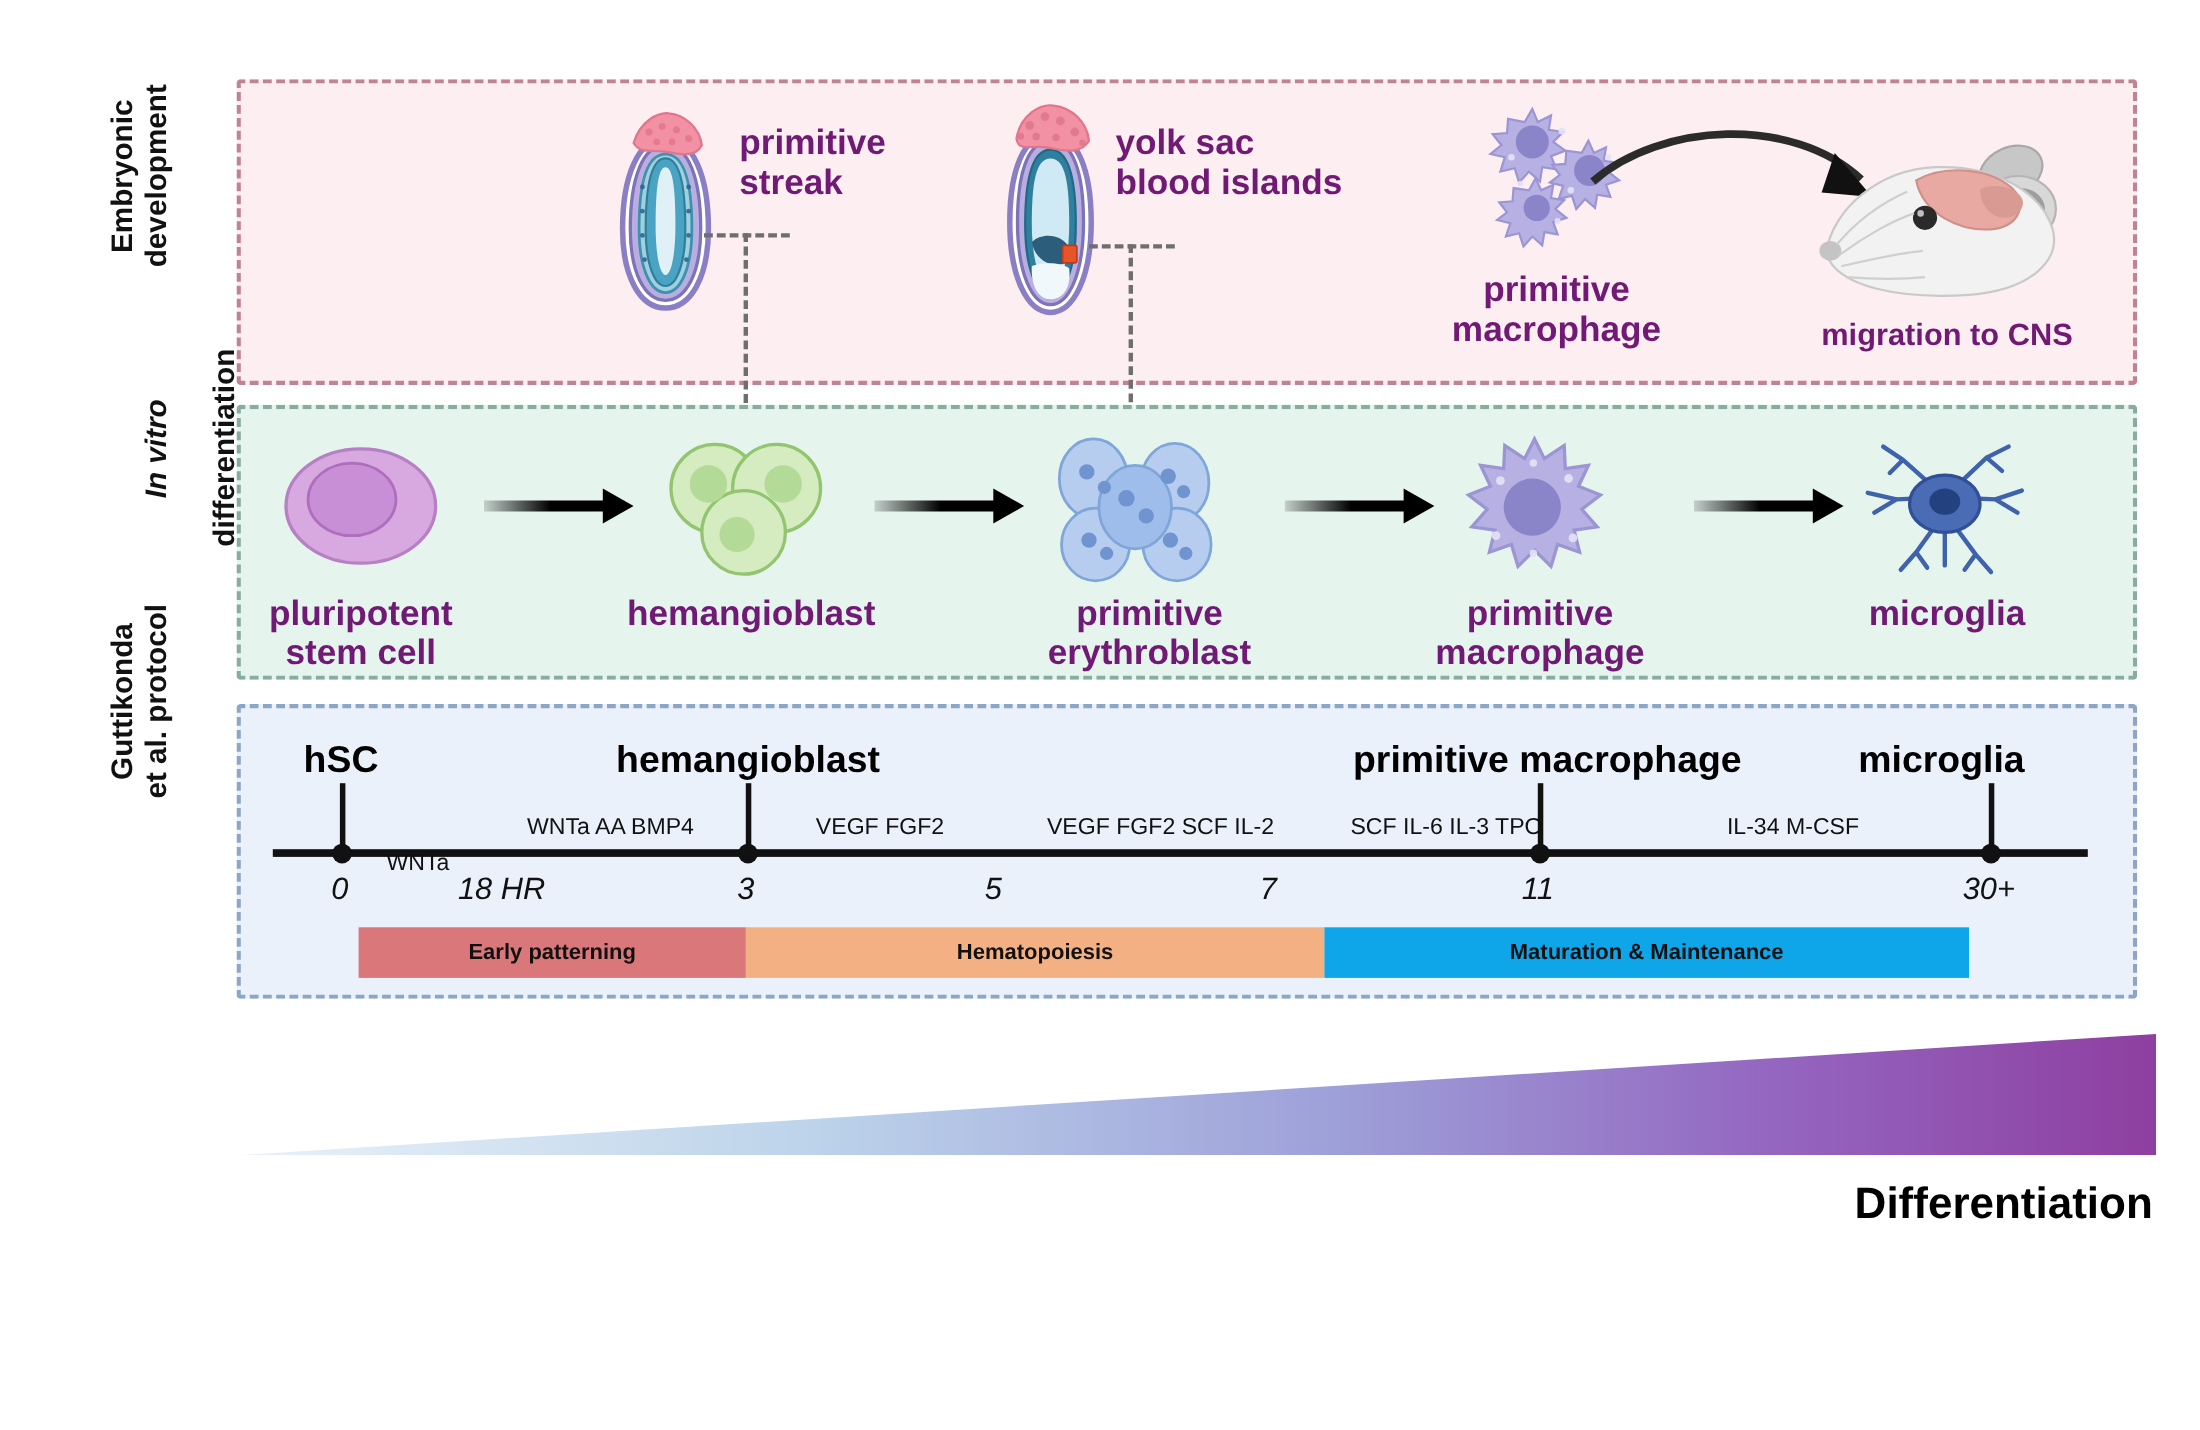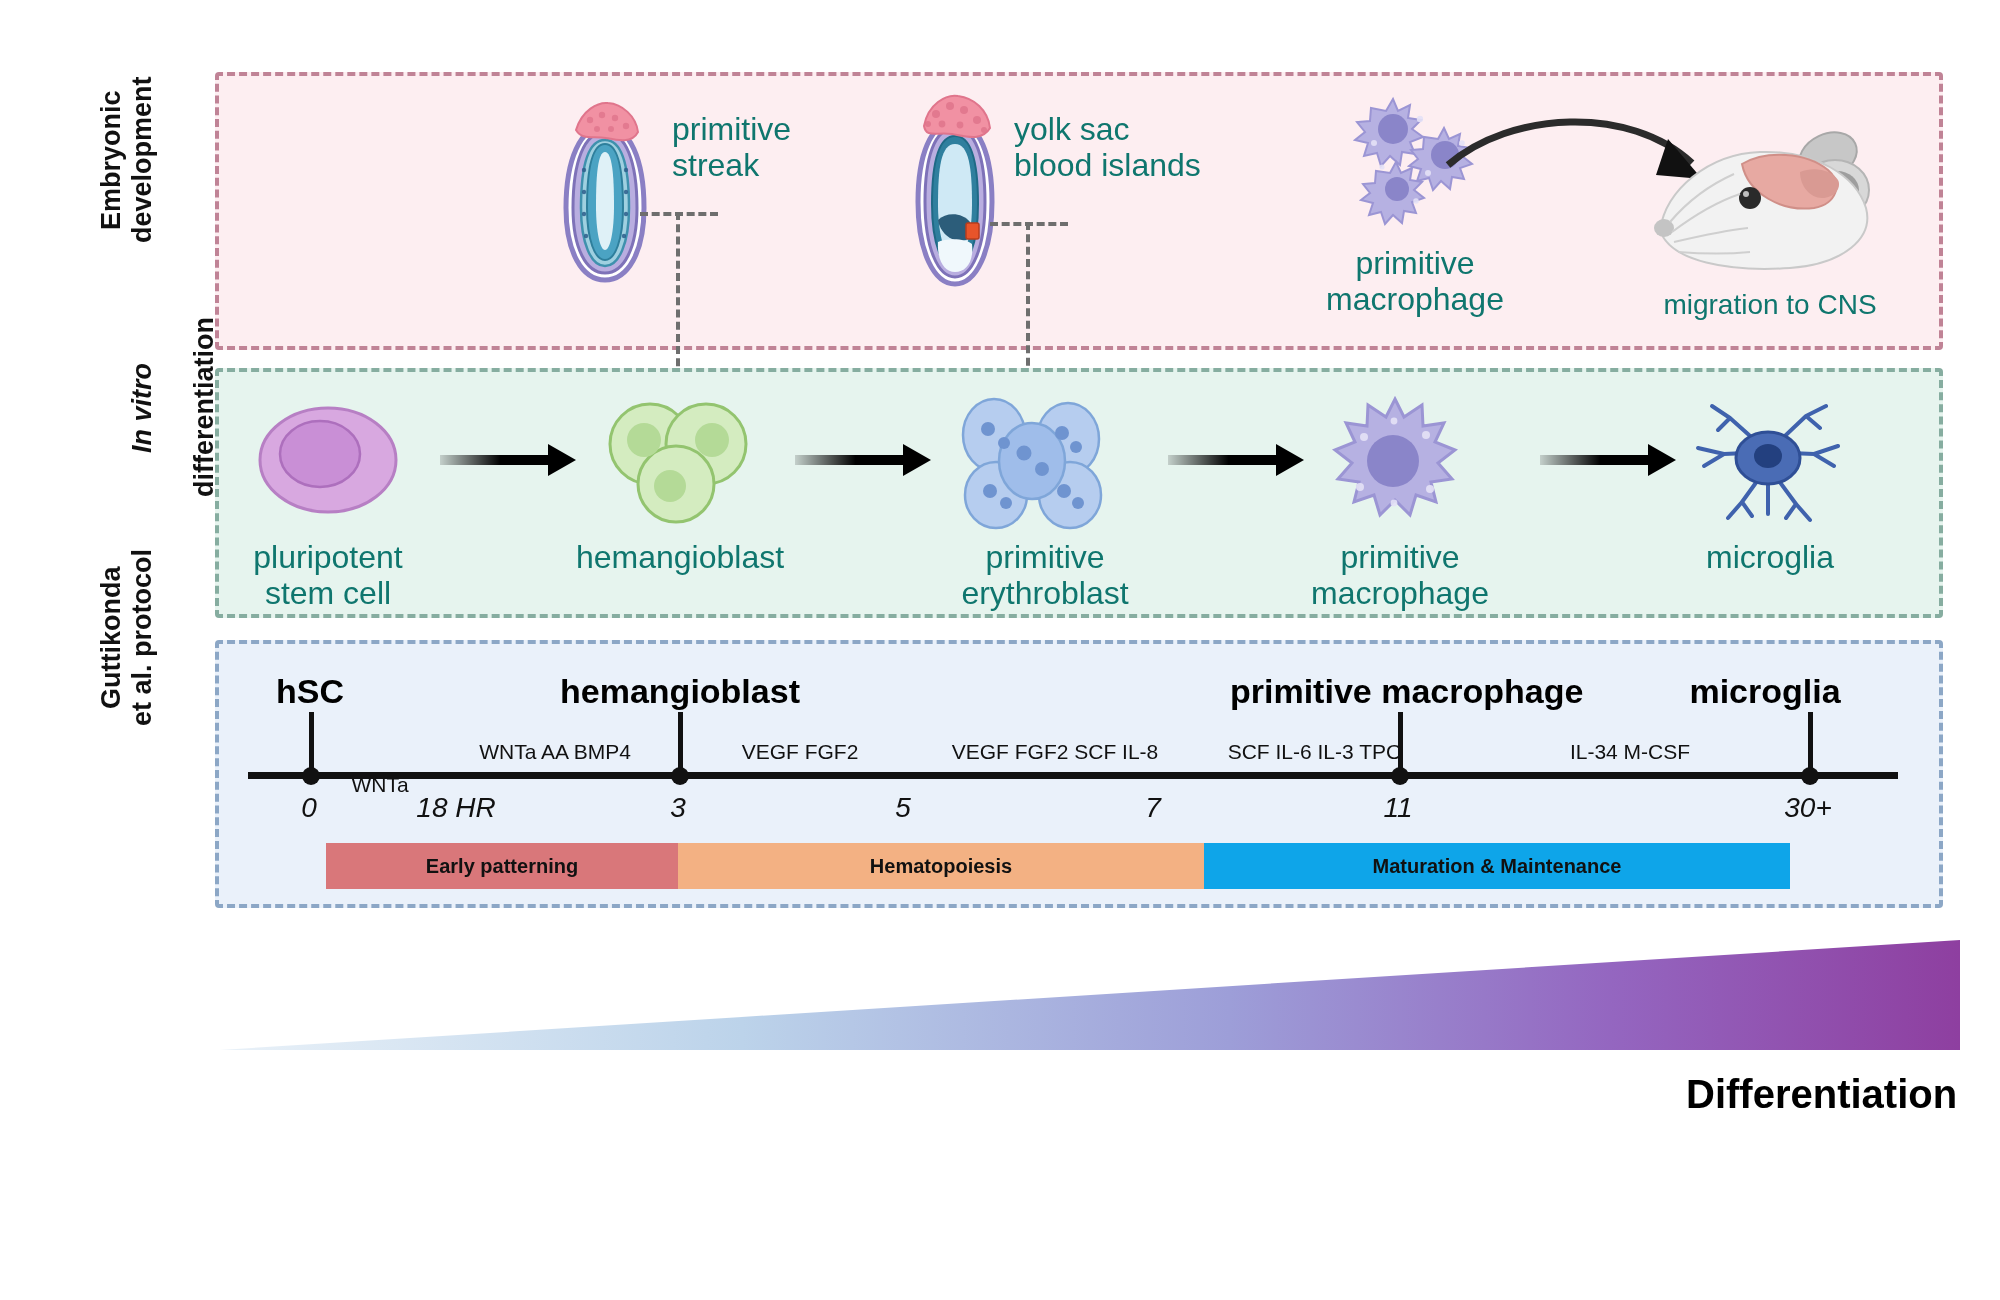--- a/index.html
+++ b/index.html
@@ -11,21 +11,21 @@
   
   .sidelabel{position:absolute;writing-mode:vertical-rl;transform:rotate(180deg);
              text-align:center;font-weight:700;line-height:1.15;color:#111;}
 
   
   .panel{position:absolute;border:4px dashed #b9869a;border-radius:4px;}
   .panel.embryo{background:#fdeef1;border-color:#c08396;}
   .panel.invitro{background:#e6f4ee;border-color:#86ada0;}
   .panel.protocol{background:#eaf1fa;border-color:#8ca7c6;}
 
-  .cap{position:absolute;font-weight:400;line-height:1.12;text-align:center;color:#0f766e;}
+  .cap{position:absolute;font-weight:700;line-height:1.12;text-align:center;color:#701a75;}
 
   
   .dashv{position:absolute;border-left:4px dashed #6e6e6e;}
   .dashh{position:absolute;border-top:4px dashed #6e6e6e;}
   .tri-down{position:absolute;width:0;height:0;border-left:13px solid transparent;
             border-right:13px solid transparent;border-top:22px solid #6e6e6e;}
 
   
   .arrow{position:absolute;height:10px;background:linear-gradient(90deg,rgba(0,0,0,0.15),#000 55%);}
   .arrow:after{content:"";position:absolute;right:-26px;top:-11px;width:0;height:0;
@@ -308,21 +308,21 @@
   <div class="dot" style="left:1391px;top:767px;"></div>
   <div class="dot" style="left:1801px;top:767px;"></div>
 
   <div class="tl-factor" style="left:310px;top:740px;width:140px;margin-top:33px;">
     <span>WNTa</span></div>
   <div class="tl-factor" style="left:430px;top:740px;width:250px;">
     <span>WNTa AA BMP4</span></div>
   <div class="tl-factor" style="left:680px;top:740px;width:240px;">
     <span>VEGF FGF2</span></div>
   <div class="tl-factor" style="left:910px;top:740px;width:290px;">
-    <span>VEGF FGF2 SCF IL-8</span></div>
+    <span>VEGF FGF2 SCF IL-2</span></div>
   <div class="tl-factor" style="left:1180px;top:740px;width:270px;">
     <span>SCF IL-6 IL-3 TPO</span></div>
   <div class="tl-factor" style="left:1450px;top:740px;width:360px;">
     <span>IL-34 M-CSF</span></div>
 
   <div class="tl-day" style="left:269px;top:792px;width:80px;">
     <span>0</span></div>
   <div class="tl-day" style="left:376px;top:792px;width:160px;">
     <span>18 HR</span></div>
   <div class="tl-day" style="left:638px;top:792px;width:80px;">

